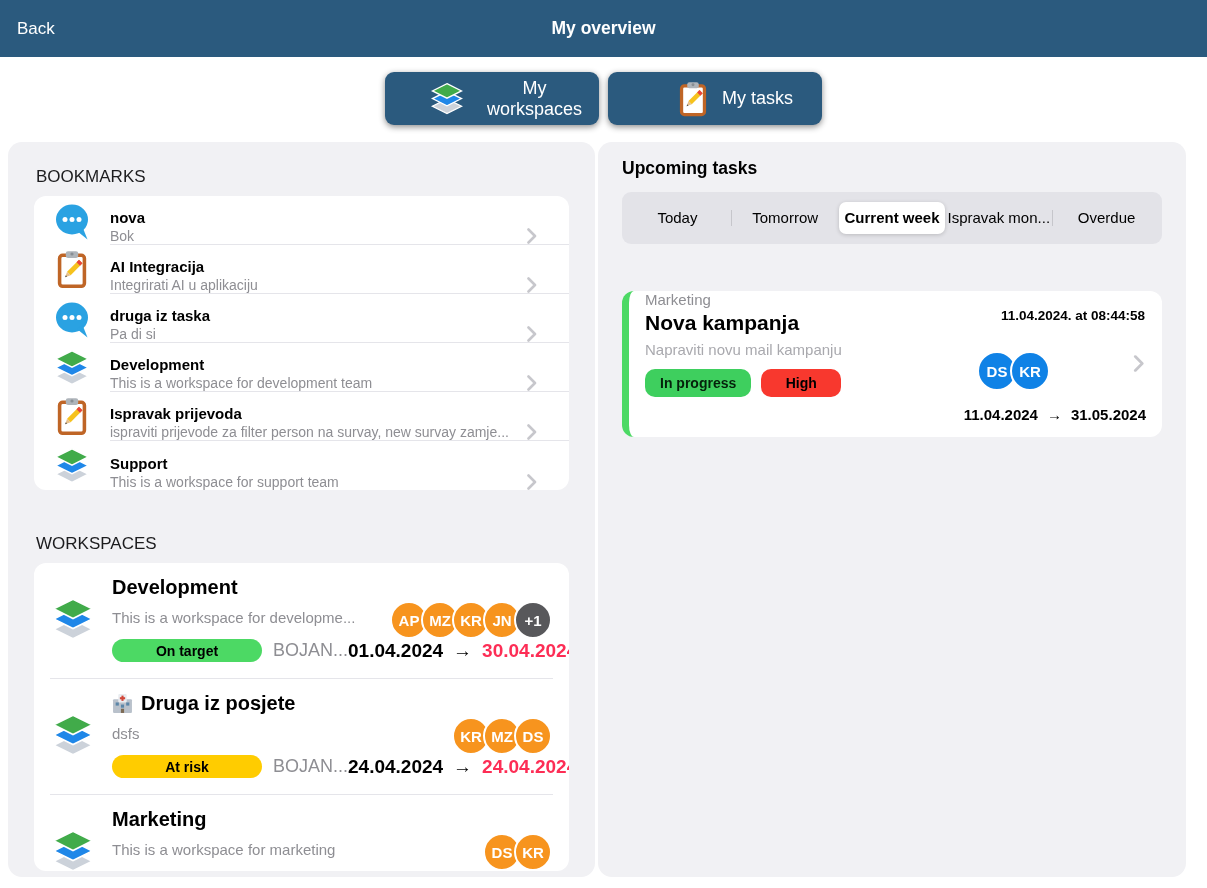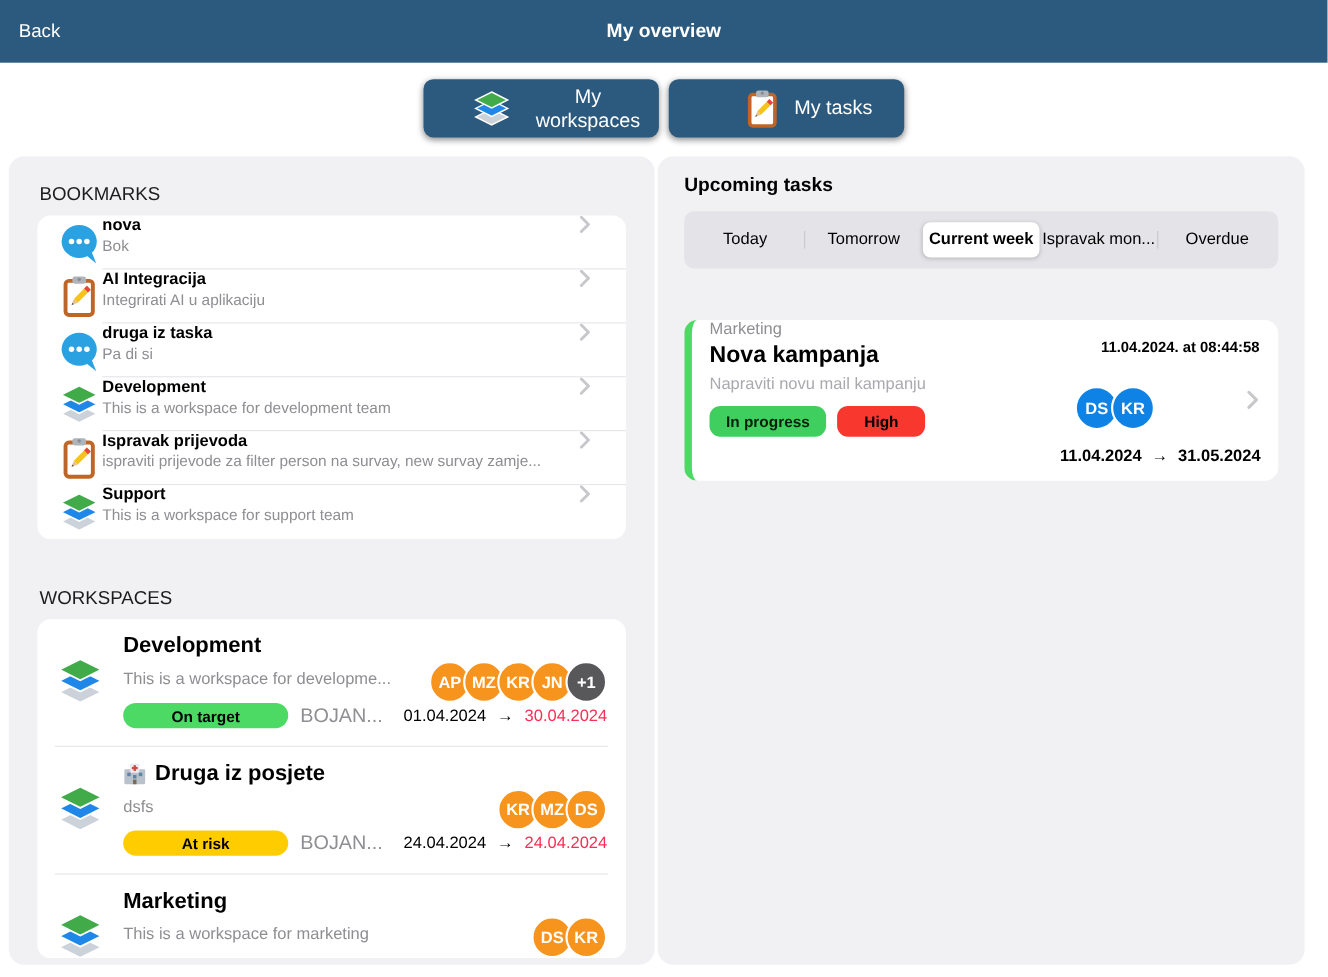--- a/index.html
+++ b/index.html
@@ -48,41 +48,41 @@
   .panel.right{ width:588px; padding:0 24px; }
 
   .section-h{ font-size:17px; font-weight:400; color:#1c1c1e; margin:25px 0 9px 2px; }
   .panel-h{ font-size:17.5px; font-weight:700; color:#000; margin:16px 0 0 0; }
 
   .card{ background:#fff; border-radius:12px; }
 
   
   .b-row{ display:flex; align-items:center; height:49px; cursor:pointer; }
   .b-icon{ width:42px; margin-left:17px; display:flex; justify-content:center; flex:none; }
-  .b-body{ flex:1; min-width:0; height:100%; display:flex; align-items:flex-start; padding-right:32px; border-bottom:1px solid var(--divider); }
+  .b-body{ flex:1; min-width:0; height:100%; display:flex; align-items:flex-end; margin-left:17px; padding-right:32px; border-bottom:1px solid var(--divider); }
   .b-row:last-child .b-body{ border-bottom:none; }
   .b-text{ flex:1; min-width:0; }
   .b-title{ font-size:15px; font-weight:700; color:#000; line-height:17px; }
   .b-sub{ font-size:14px; color:var(--gray-text); margin-top:2px; white-space:nowrap; overflow:hidden; text-overflow:ellipsis; }
   .chev{ flex:none; margin-left:8px; }
 
   
   .ws-card{ height:308px; overflow:hidden; }
   .ws-row{ position:relative; height:115px; display:flex; padding-top:13px; cursor:pointer; }
   .ws-div{ height:1px; background:var(--divider); margin:0 16px; }
   .ws-icon{ width:78px; flex:none; display:flex; justify-content:center; padding-top:21px; }
   .ws-main{ flex:1; min-width:0; padding-right:17px; }
   .ws-title{ font-size:20px; font-weight:700; color:#000; display:flex; align-items:center; gap:8px; }
   .ws-sub{ font-size:15px; color:var(--gray-text); margin-top:10px; max-width:290px; white-space:nowrap; overflow:hidden; text-overflow:ellipsis; }
   .ws-meta{ display:flex; align-items:center; margin-top:13px; }
   .status-pill{ width:150px; height:23px; border-radius:12px; display:flex; align-items:center; justify-content:center; font-size:14px; font-weight:700; color:#000; flex:none; }
   .status-pill.green{ background:var(--green); }
   .status-pill.yellow{ background:var(--yellow); }
   .ws-owner{ color:var(--gray-text); font-size:18px; margin-left:11px; }
-  .ws-dates{ margin-left:auto; display:flex; align-items:center; gap:10px; font-size:15px; font-weight:400; color:#000; }
+  .ws-dates{ margin-left:auto; display:flex; align-items:center; gap:10px; font-size:19px; font-weight:700; color:#000; }
   .date-red{ color:var(--pinkred); }
   .ws-avatars{ position:absolute; right:17px; top:38px; display:flex; }
   .chip{ width:38px; height:38px; border-radius:50%; color:#fff; font-weight:700; font-size:15px;
          display:flex; align-items:center; justify-content:center; border:2px solid #fff; margin-left:-7px; flex:none; }
   .chip:first-child{ margin-left:0; }
   .chip.orange{ background:var(--orange); }
   .chip.dark{ background:#58585b; }
   .chip.blue{ background:var(--blue); }
 
   

